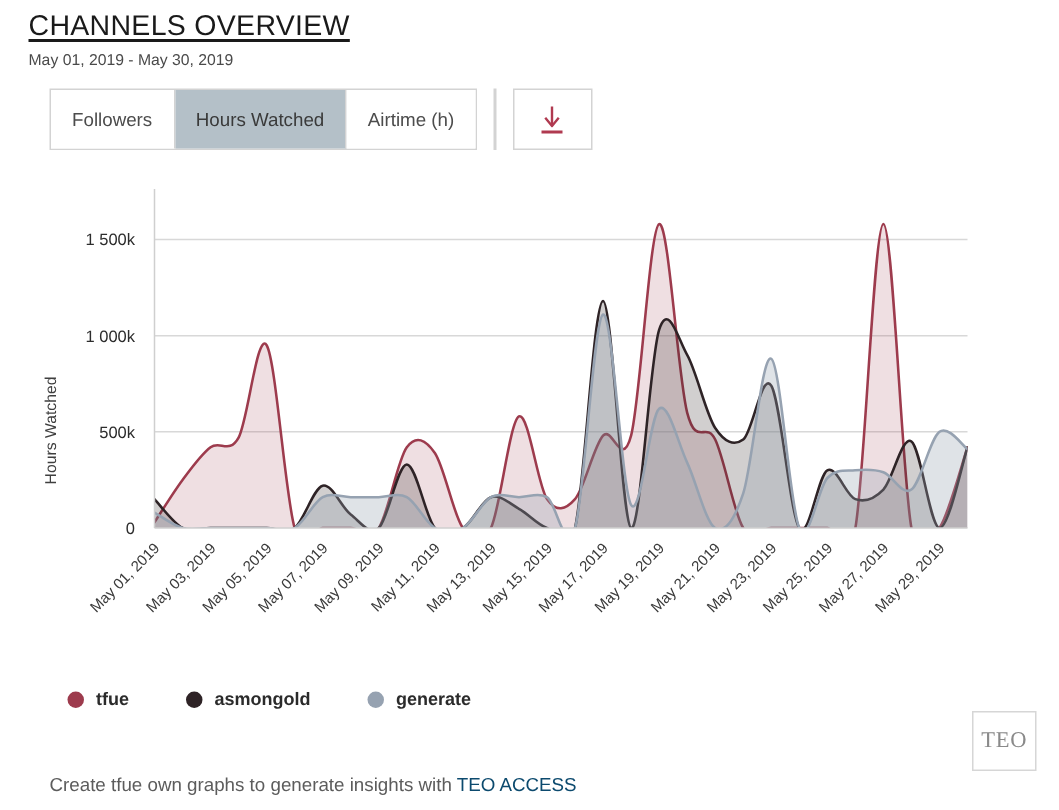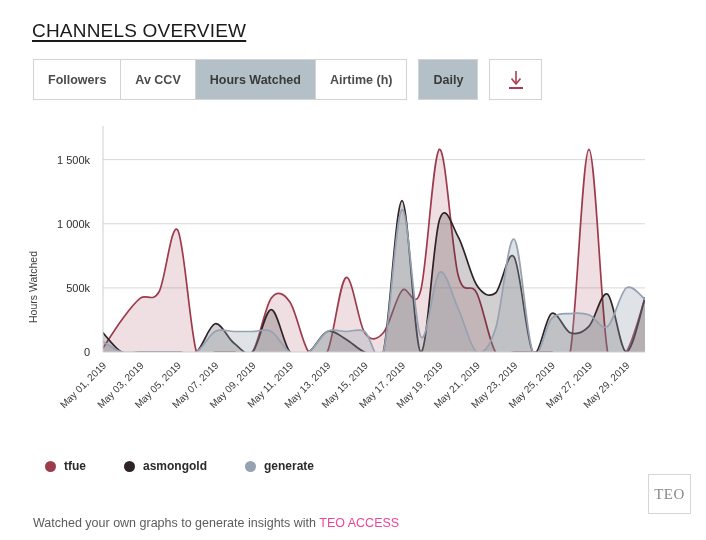--- a/index.html
+++ b/index.html
@@ -19,41 +19,40 @@
   
   #header { position: absolute; left: 19px; top: 6px; }
   #page-title {
     font-size: 19px;
     font-weight: 400;
     letter-spacing: 0.2px;
     color: #1a1a1a;
     text-decoration: underline;
     text-underline-offset: 3px;
     text-decoration-thickness: 1.5px;
-    margin: 13px;
+    margin: 0;
     line-height: 24px;
     white-space: nowrap;
   }
   #date-range {
     font-size: 10.5px;
     color: #4a4a4a;
     margin-top: 4px;
     line-height: 13px;
     white-space: nowrap;
   }
 
   
   #tabbar {
     position: absolute;
     left: 33px;
     top: 59px;
     display: flex;
     align-items: stretch;
     height: 41px;
-    font-weight: bold;
   }
   .tab-group {
     display: flex;
     border: 1px solid #d3d3d3;
     background: #ffffff;
     box-sizing: border-box;
     height: 41px;
   }
   .tab {
     display: flex;
@@ -144,21 +143,21 @@
   
   #footer-text {
     position: absolute;
     left: 33px;
     top: 516px;
     font-size: 12.5px;
     color: #5c5c5c;
     white-space: nowrap;
   }
   #footer-link {
-    color: #ec4899;
+    color: #0c4a6e;
     cursor: pointer;
   }
   #teo-logo {
     position: absolute;
     left: 648px;
     top: 474px;
     width: 43px;
     height: 40px;
     border: 1px solid #d6d6d6;
     box-sizing: border-box;
@@ -169,32 +168,31 @@
     font-size: 15px;
     color: #8a8a8a;
     letter-spacing: 0.5px;
   }
 </style>
 </head>
 <body>
 
 <div id="header">
   <div id="page-title">CHANNELS OVERVIEW</div>
+  <div id="date-range">May 01, 2019 - May 30, 2019</div>
 </div>
 
 <div id="tabbar">
   <div class="tab-group" id="metric-tab-group">
       <div class="tab">Followers</div>
-      <div class="tab">Av CCV</div>
       <div class="tab selected">Hours Watched</div>
       <div class="tab">Airtime (h)</div>
     </div>
   <div class="group-gap"></div>
   <div class="tab-group" id="view-tab-group">
-      <div class="tab selected">Daily</div>
     </div>
   <div class="group-gap"></div>
   <div id="download-btn">
     <svg width="22" height="24" viewBox="0 0 22 24">
       <line x1="11" y1="3" x2="11" y2="15" stroke="#b03a50" stroke-width="1.6"></line>
       <path d="M6.5 10.5 L11 16 L15.5 10.5" fill="none" stroke="#b03a50" stroke-width="1.6" stroke-linejoin="round"></path>
       <line x1="4" y1="20" x2="18" y2="20" stroke="#b03a50" stroke-width="2"></line>
     </svg>
   </div>
 </div>
@@ -265,15 +263,15 @@
       <span class="legend-dot" style="background: rgb(46, 35, 38);"></span>
       <span class="legend-label">asmongold</span>
     </div>
     <div class="legend-item">
       <span class="legend-dot" style="background: rgb(150, 162, 177);"></span>
       <span class="legend-label">generate</span>
     </div>
   </div>
 
 <div id="footer-text">
-  <span>Watched your own graphs to generate insights with </span><span id="footer-link">TEO ACCESS</span>
+  <span>Create tfue own graphs to generate insights with </span><span id="footer-link">TEO ACCESS</span>
 </div>
 <div id="teo-logo">TEO</div>
 
 </body></html>

